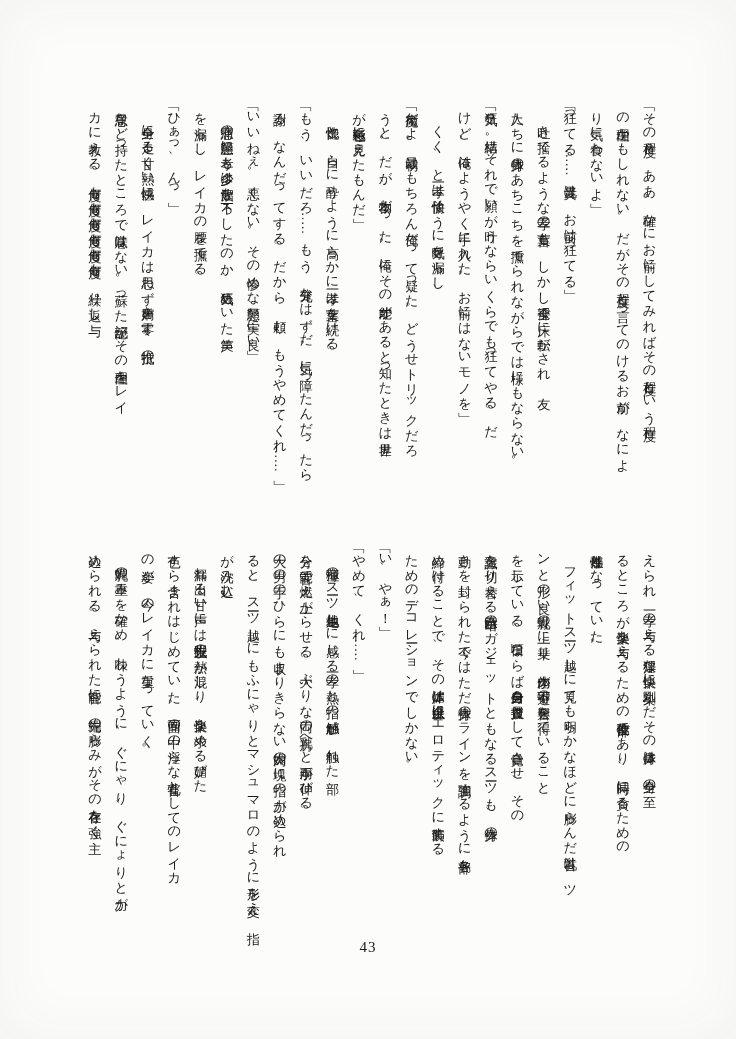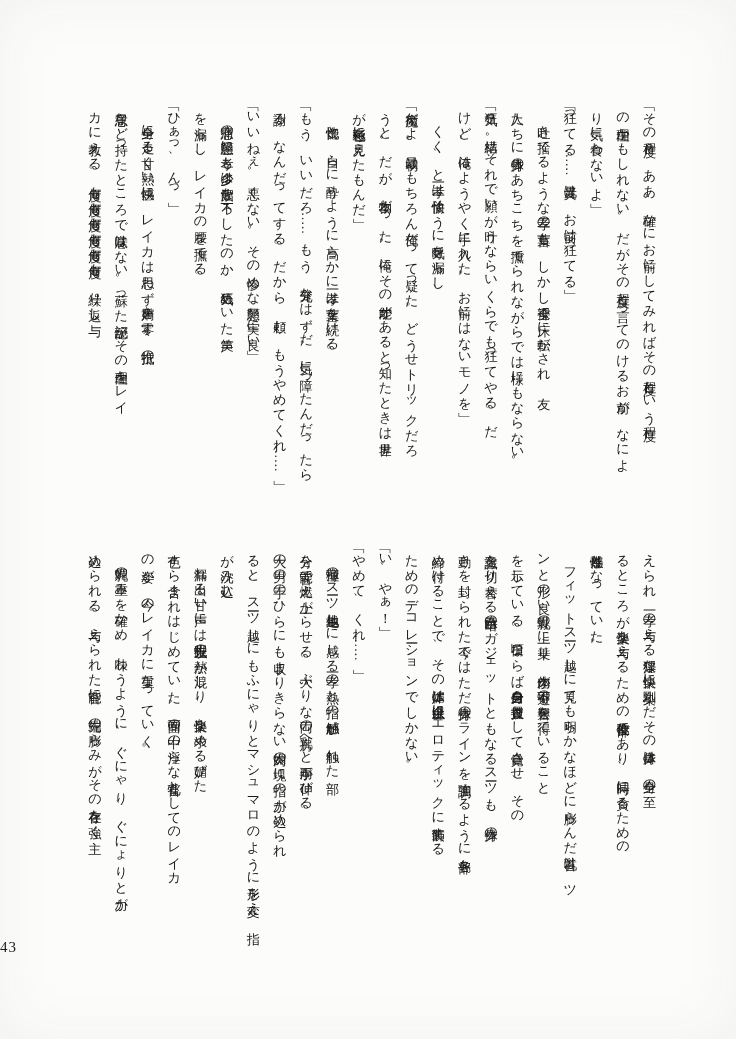--- a/index.html
+++ b/index.html
@@ -26,21 +26,21 @@
     color: var(--ink, #1b1b1b);
   }
   .text-block.top    { top: 103px; height: 400px; }
   .text-block.bottom { top: 545px; height: 402px; }
   .vcol { white-space: nowrap; }
   .vcol.indent { padding-top: 13.2px; }
   .page-number {
     position: absolute;
     top: 939px; left: 0;
     width: 100%;
-    text-align: left;
+    text-align: center;
     font-size: 15px;
     letter-spacing: 1px;
     color: var(--ink, #1b1b1b);
   }
 </style>
 </head>
 <body>
 
 <div class="page">
   <section class="text-block top">

